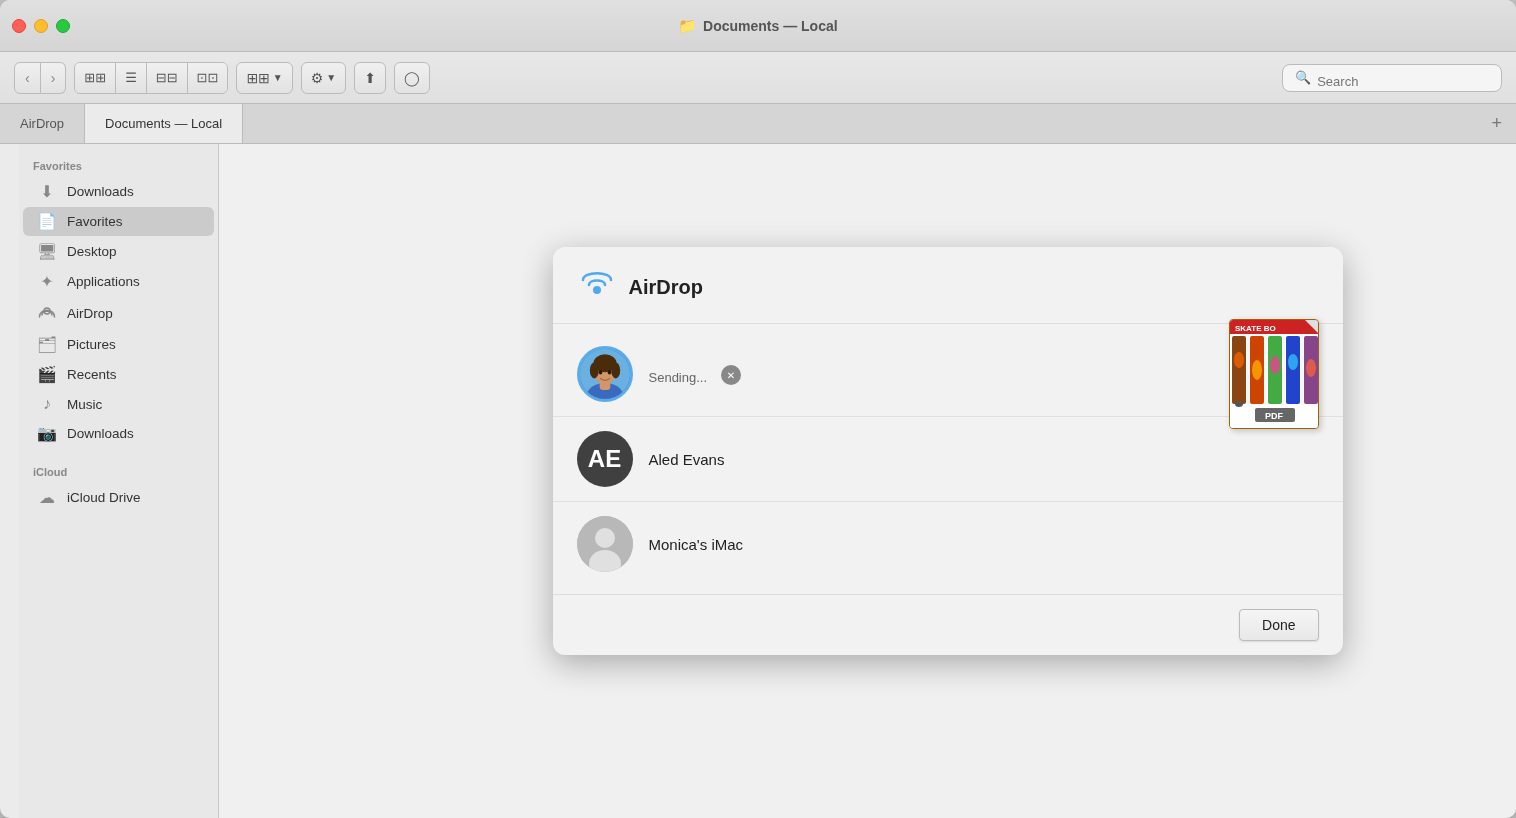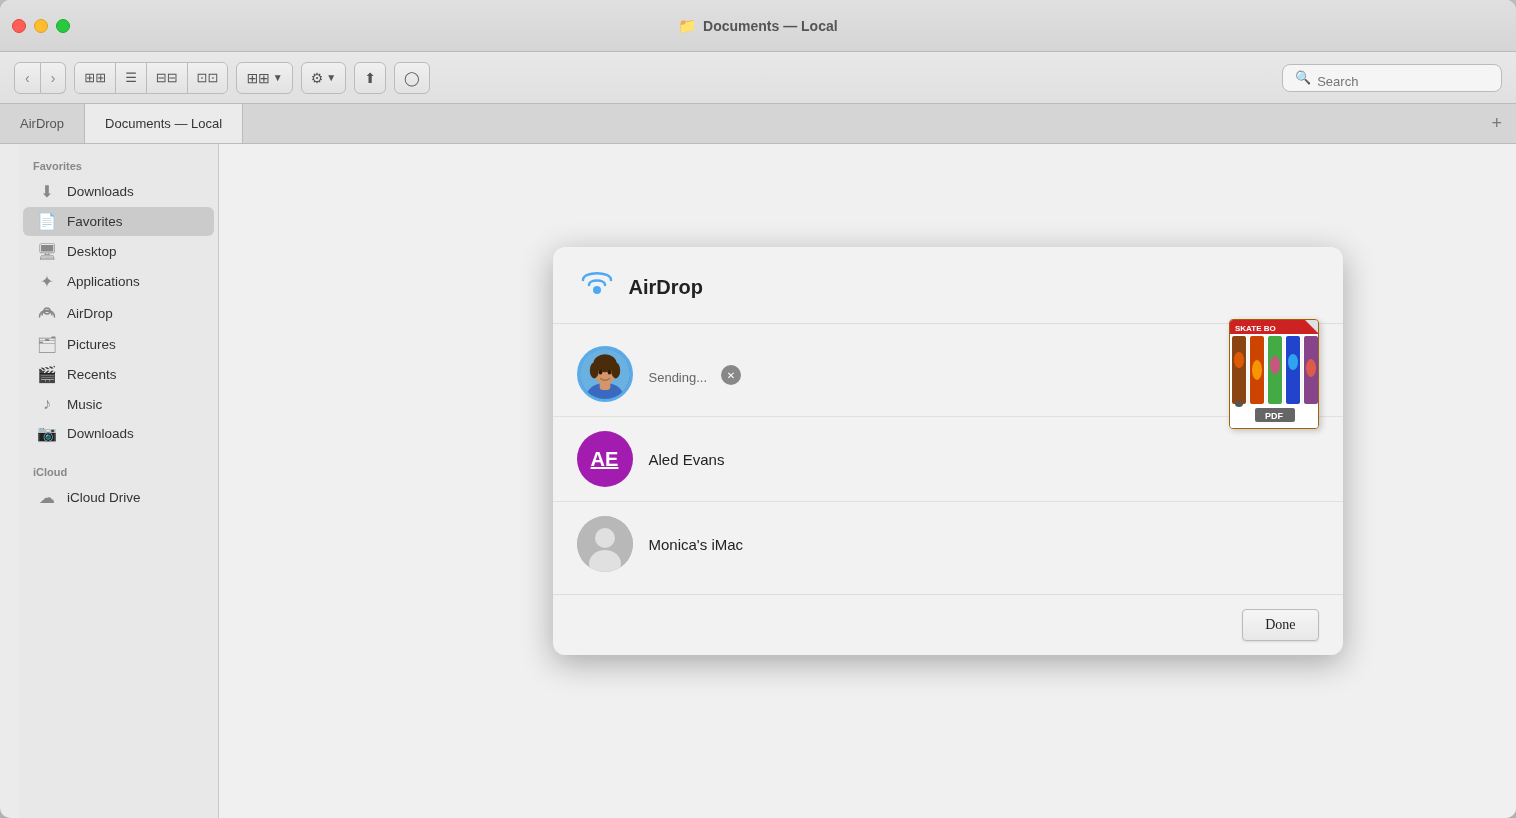--- a/index.html
+++ b/index.html
@@ -448,21 +448,20 @@
     .done-btn {
       background: linear-gradient(to bottom, #f5f5f5, #e8e8e8);
       border: 1px solid #bbb;
       border-radius: 4px;
       padding: 7px 22px;
       font-size: 14px;
       font-weight: 500;
       color: #222;
       cursor: pointer;
       box-shadow: 0 1px 2px rgba(0,0,0,0.1);
-      font-family: Liberation Serif, serif;
     }
 
     
     .airdrop-wifi {
       width: 40px;
       height: 40px;
       display: flex;
       align-items: center;
       justify-content: center;
     }
@@ -666,21 +665,21 @@
                     <rect x="25" y="88" width="40" height="14" rx="2" fill="rgba(0,0,0,0.6)"></rect>
                     <text x="35" y="99" font-size="9" fill="white" font-weight="bold">PDF</text>
 
                     <path d="M75 0 L90 0 L90 15 Z" fill="#e0e0e0"></path>
                   </svg>
                 </div>
               </div>
             </div>
 
             <div class="person-row">
-              <div class="avatar-initials ae" style="width:56px;height:56px;border-radius:50%;background:#a21caf;display:flex;align-items:center;justify-content:center;font-size:20px;font-weight:600;color:white;flex-shrink:0;text-decoration:underline;">AE</div>
+              <div class="avatar-initials ae" style="width:56px;height:56px;border-radius:50%;background:#404040;display:flex;align-items:center;justify-content:center;font-size:24px;font-weight:600;color:white;flex-shrink:0;">AE</div>
               <div class="person-info">
                 <div class="person-name">Aled Evans</div>
               </div>
             </div>
 
             <div class="person-row" style="border-bottom:none;">
               <div style="width:56px;height:56px;border-radius:50%;background:#b8b8b8;display:flex;align-items:center;justify-content:center;flex-shrink:0;overflow:hidden;">
                 <svg width="56" height="56" viewBox="0 0 56 56">
                   <circle cx="28" cy="28" r="28" fill="#b8b8b8"></circle>
 

